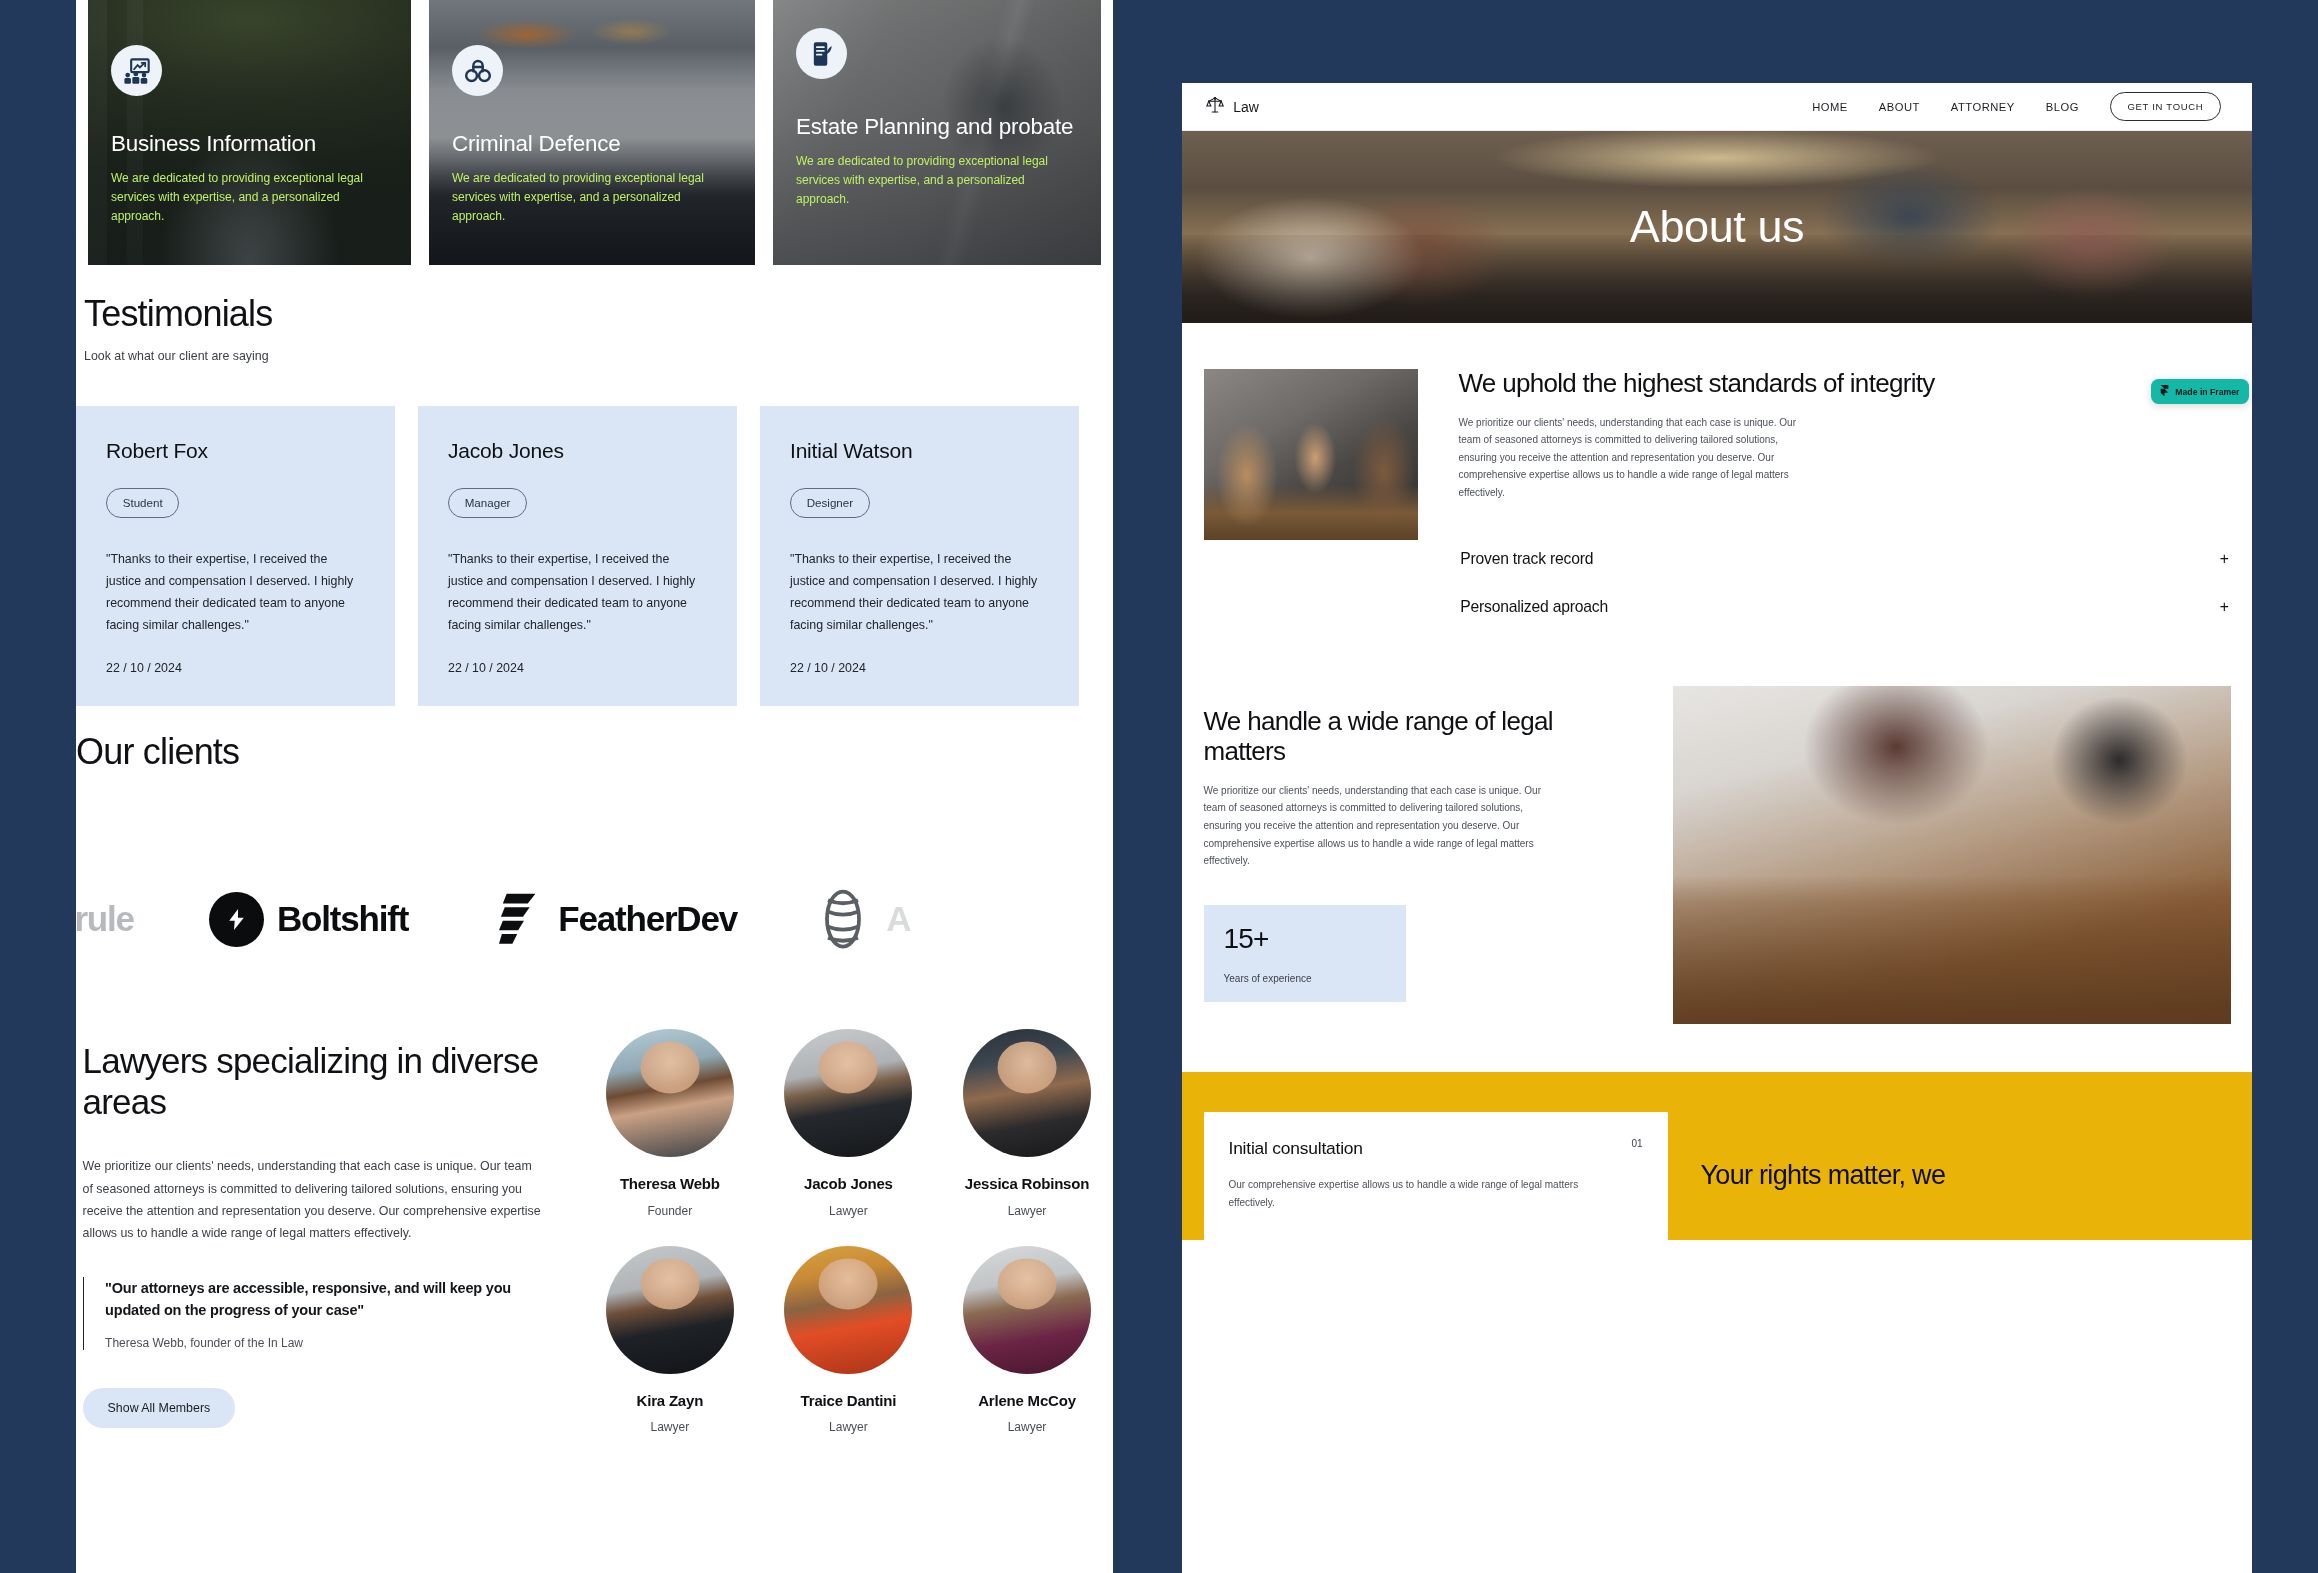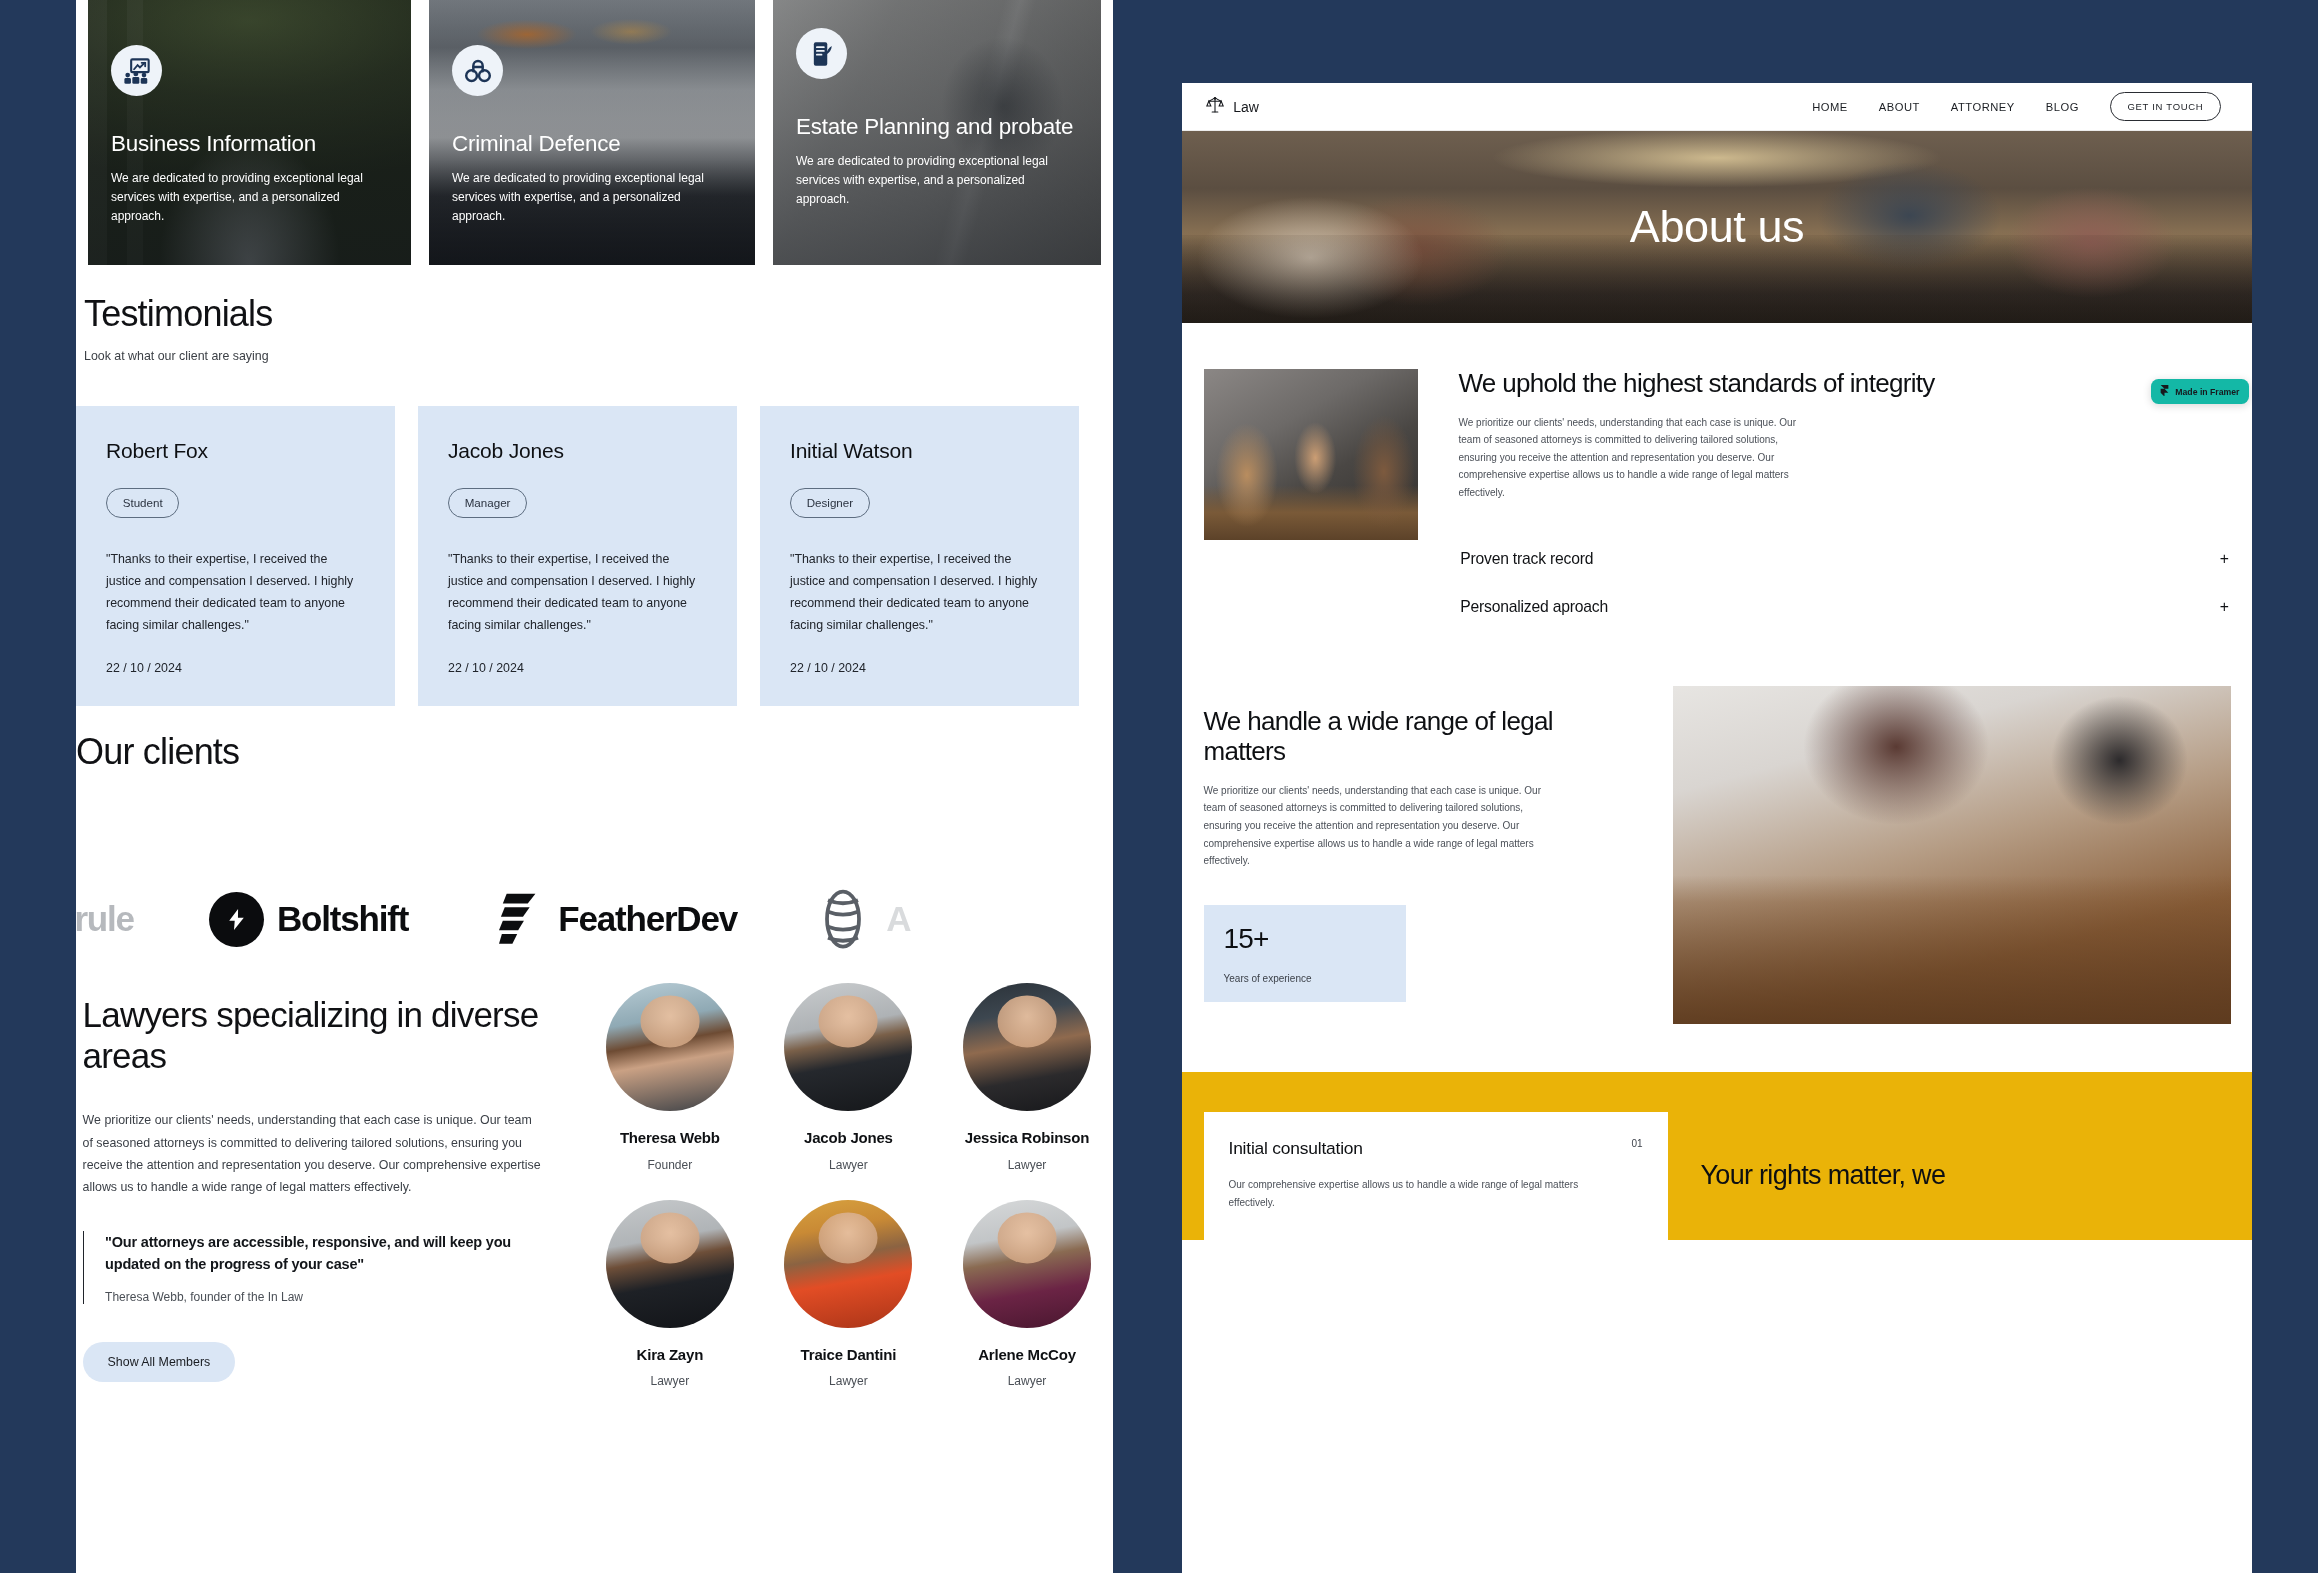--- a/index.html
+++ b/index.html
@@ -27,21 +27,21 @@
   .svc-photo{ position:absolute; inset:0; }
   .svc-scrim{ position:absolute; inset:0; background:linear-gradient(180deg, rgba(18,22,28,.30) 0%, rgba(18,22,28,.40) 45%, rgba(18,22,28,.58) 100%); }
   .svc-inner{ position:absolute; left:23px; right:21.5px; top:45px; }
   .svc-badge{
     width:51px; height:51px; border-radius:50%;
     background:#eef3f9; display:flex; align-items:center; justify-content:center;
     margin-bottom:35px;
   }
   .svc-badge svg{ width:28px; height:28px; display:block; }
   .svc-title{ color:#fff; font-size:22.4px; line-height:1.17; font-weight:400; letter-spacing:-0.2px; margin-bottom:11.6px; }
-  .svc-desc{ color:#ffffff; font-size:12px; line-height:1.58; font-weight:400; max-width:282px; }
+  .svc-desc{ color:#bef264; font-size:12px; line-height:1.58; font-weight:400; max-width:282px; }
   .svc3-inner{ top:28px; }
 
   
   .ph-trees{
     background:
       radial-gradient(ellipse 120% 60% at 50% 8%, #4a5a33 0%, #2f3a22 48%, #1f2717 100%),
       linear-gradient(180deg,#56663c 0%,#3a4628 40%,#6c6f62 72%,#8a8b84 100%);
   }
   .ph-trees::after{
     content:""; position:absolute; inset:0;
@@ -100,21 +100,21 @@
   .logo-item{ display:flex; align-items:center; gap:13.2px; flex:none; }
   .logo-txt{ font-size:35px; font-weight:700; letter-spacing:-1.2px; color:#0c0d0f; }
   .logo-fade-l{ color:#b6b9bd; }
   .logo-fade-r{ color:#d9dbdd; }
   .mark-bolt{ width:55px; height:55px; border-radius:50%; background:#0b0c0e; display:flex; align-items:center; justify-content:center; }
   .mark-bolt svg{ width:25px; height:25px; }
   .mark-feather{ width:46px; height:58px; display:flex; align-items:center; }
   .mark-sphere{ width:60px; height:60px; }
 
   
-  .lawyers{ top:1029px; display:flex; gap:0; }
+  .lawyers{ top:1075px; display:flex; gap:0; }
   .lw-left{ width:527px; padding-left:6.6px; padding-top:11.6px; }
   .lw-title{ font-size:35px; line-height:1.17; letter-spacing:-0.8px; color:#101114; font-weight:400; }
   .lw-para{ margin-top:33px; font-size:12.4px; line-height:1.78; color:#3a3f46; max-width:460px; }
   .lw-quote{ margin-top:33px; border-left:1.7px solid #20242b; padding-left:21.5px; }
   .lw-quote-txt{ font-size:14.5px; line-height:1.52; font-weight:700; color:#13161a; max-width:418px; letter-spacing:-0.2px; }
   .lw-quote-by{ margin-top:15px; font-size:12px; color:#4a4f56; }
   .btn-pill{
     margin-top:38px; display:inline-block; background:#dae6f5; color:#1a1d22;
     font-size:12.4px; padding:13.2px 25px; border-radius:827px; border:none; cursor:pointer;
   }

